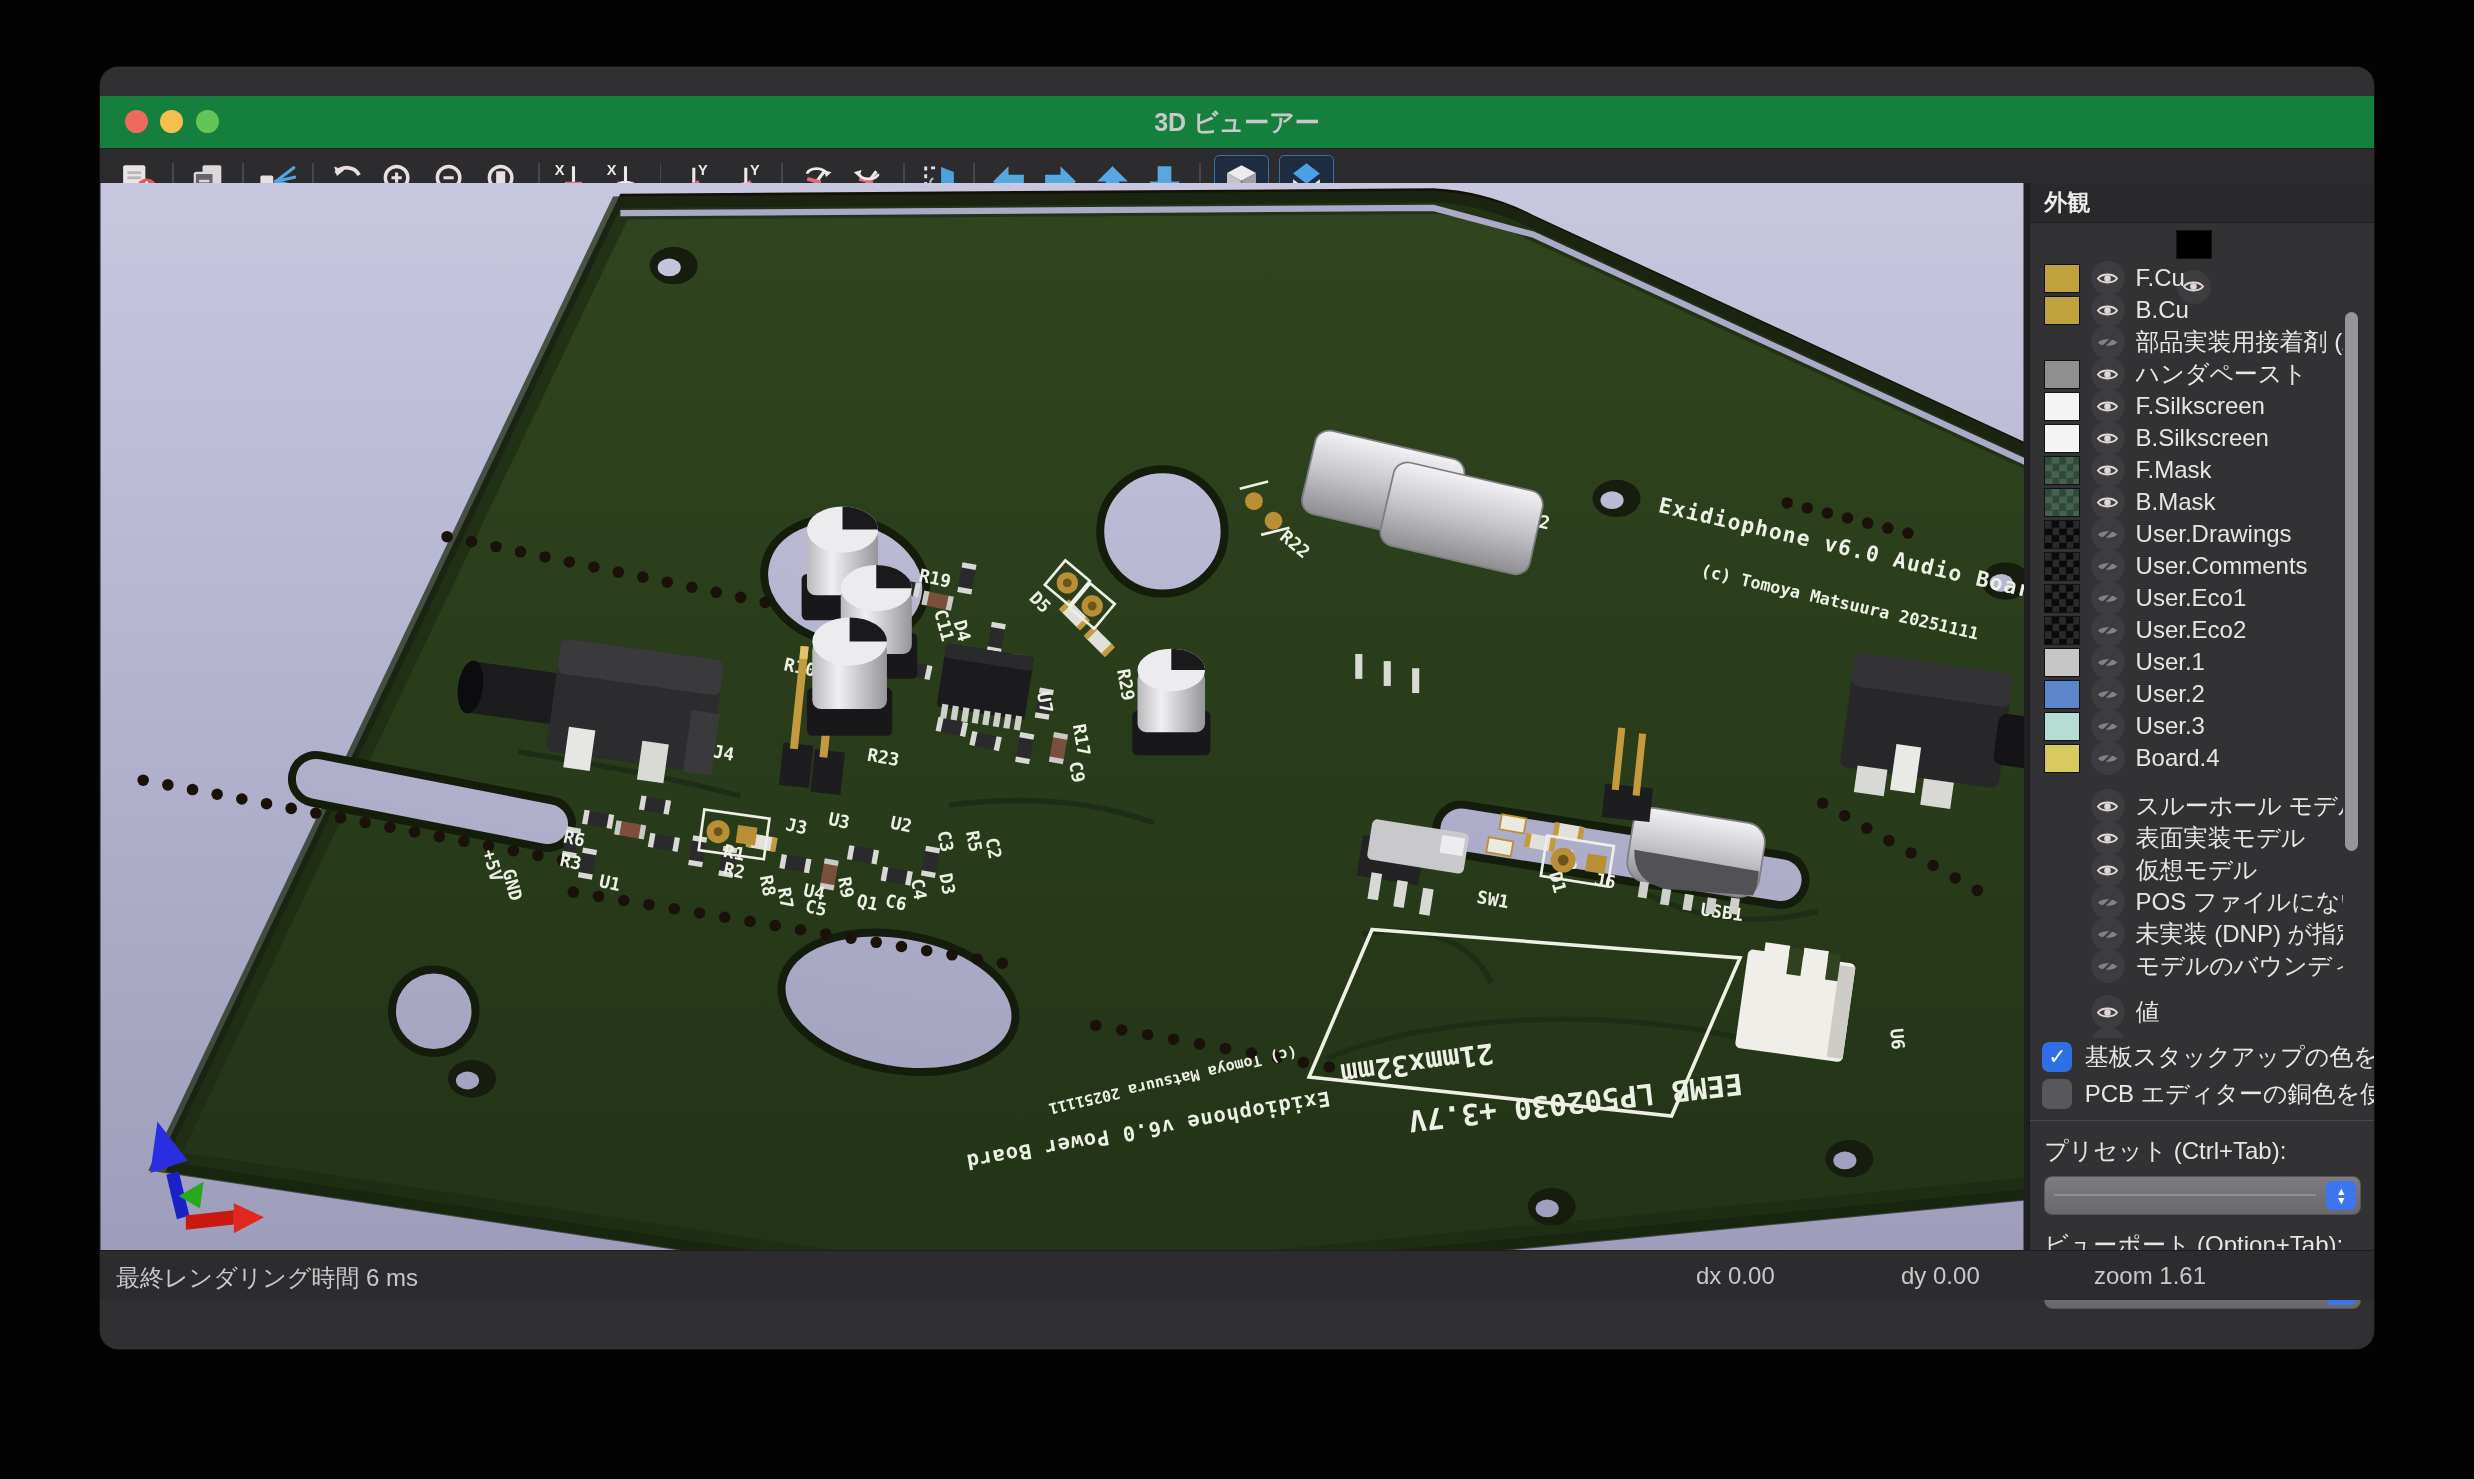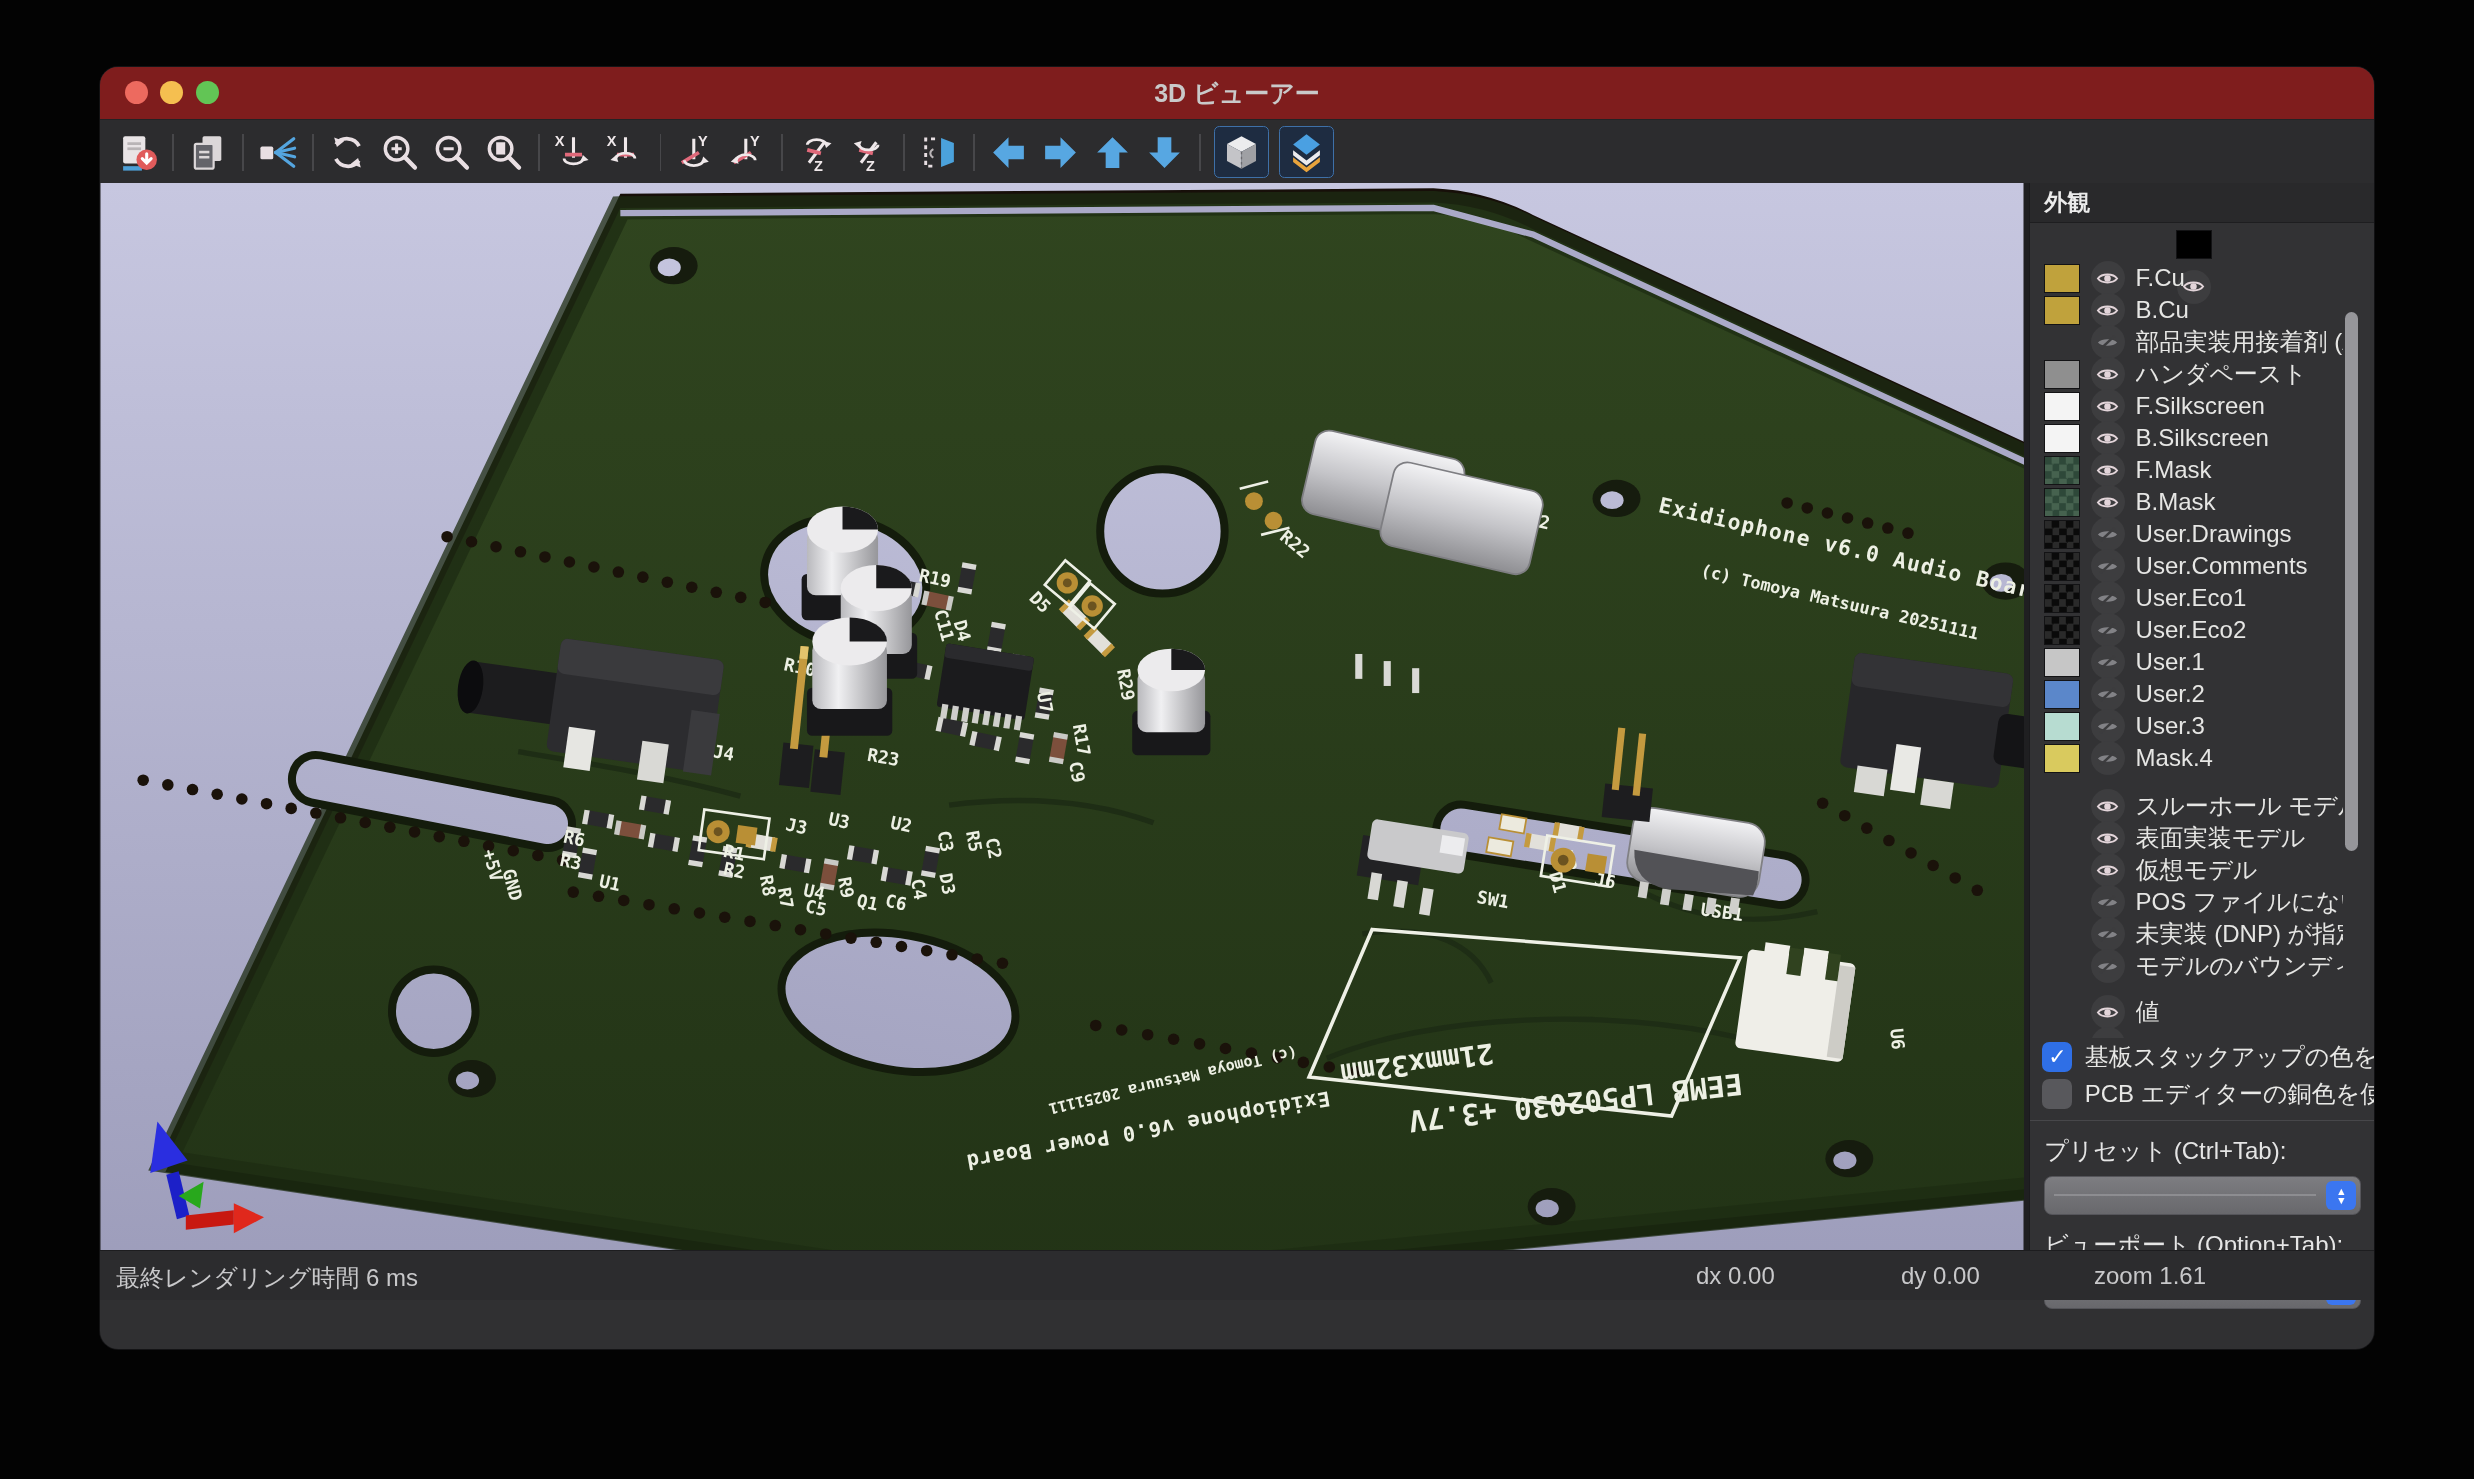--- a/index.html
+++ b/index.html
@@ -1,20 +1,20 @@
 <!DOCTYPE html>
 <html style="font-size:14.2px"><head>
 <meta charset="utf-8">
 <style>
   html,body{margin:0;padding:0;background:#030303;width:2475px;height:1479px;
     font-family:"Liberation Sans","DejaVu Sans",sans-serif;}
   #window{position:absolute;left:100px;top:67px;width:2274px;height:1282px;
     background:#303032;border-radius:18px;overflow:hidden;box-shadow:0 0 0 0.9px #141416;}
   
-  .titlebar{height:52px;background:#7f1d1d;position:relative;border-bottom:0.9px solid #232325;}
+  .titlebar{height:52px;background:#15803d;position:relative;border-bottom:0.9px solid #232325;margin-top:29px;}
   .lights{position:absolute;left:25px;top:14.2px;display:flex;gap:12.4px;}
   .light{width:23px;height:23px;border-radius:50%;}
   .title{line-height:52px;text-align:center;color:#c9c9c9;font-size:25px;font-weight:700;}
   
   .toolbar{height:64px;background:#2c2c2e;display:flex;align-items:center;padding-left:12.4px;
     border-bottom:0.9px solid #1e1e20;}
   .tb{width:52px;height:48px;display:flex;align-items:center;justify-content:center;flex:0 0 auto;}
   .tb svg{width:41px;height:41px;}
   .tsep{width:1.8px;height:37px;background:#47474a;margin:0 8px;flex:0 0 auto;}
   .toggle-active{background:#1e2c41;border:1.8px solid #3e70a8;border-radius:5.3px;width:53px;height:50px;margin:0 5.3px;}
@@ -920,21 +920,21 @@
             </div>
             <div class="rlabel">User.3</div>
           </div>
           <div class="row">
             <div class="swatch" style="background: rgb(217, 202, 94);"></div>
             <div class="eye">
               <svg viewBox="0 0 24 24">
                 <use href="#eye-off"></use>
               </svg>
             </div>
-            <div class="rlabel">Mask.4</div>
+            <div class="rlabel">Board.4</div>
           </div>
           <div class="row gap18">
             <div class="swatch none"></div>
             <div class="eye">
               <svg viewBox="0 0 24 24">
                 <use href="#eye-open"></use>
               </svg>
             </div>
             <div class="rlabel">スルーホール モデル</div>
           </div>

